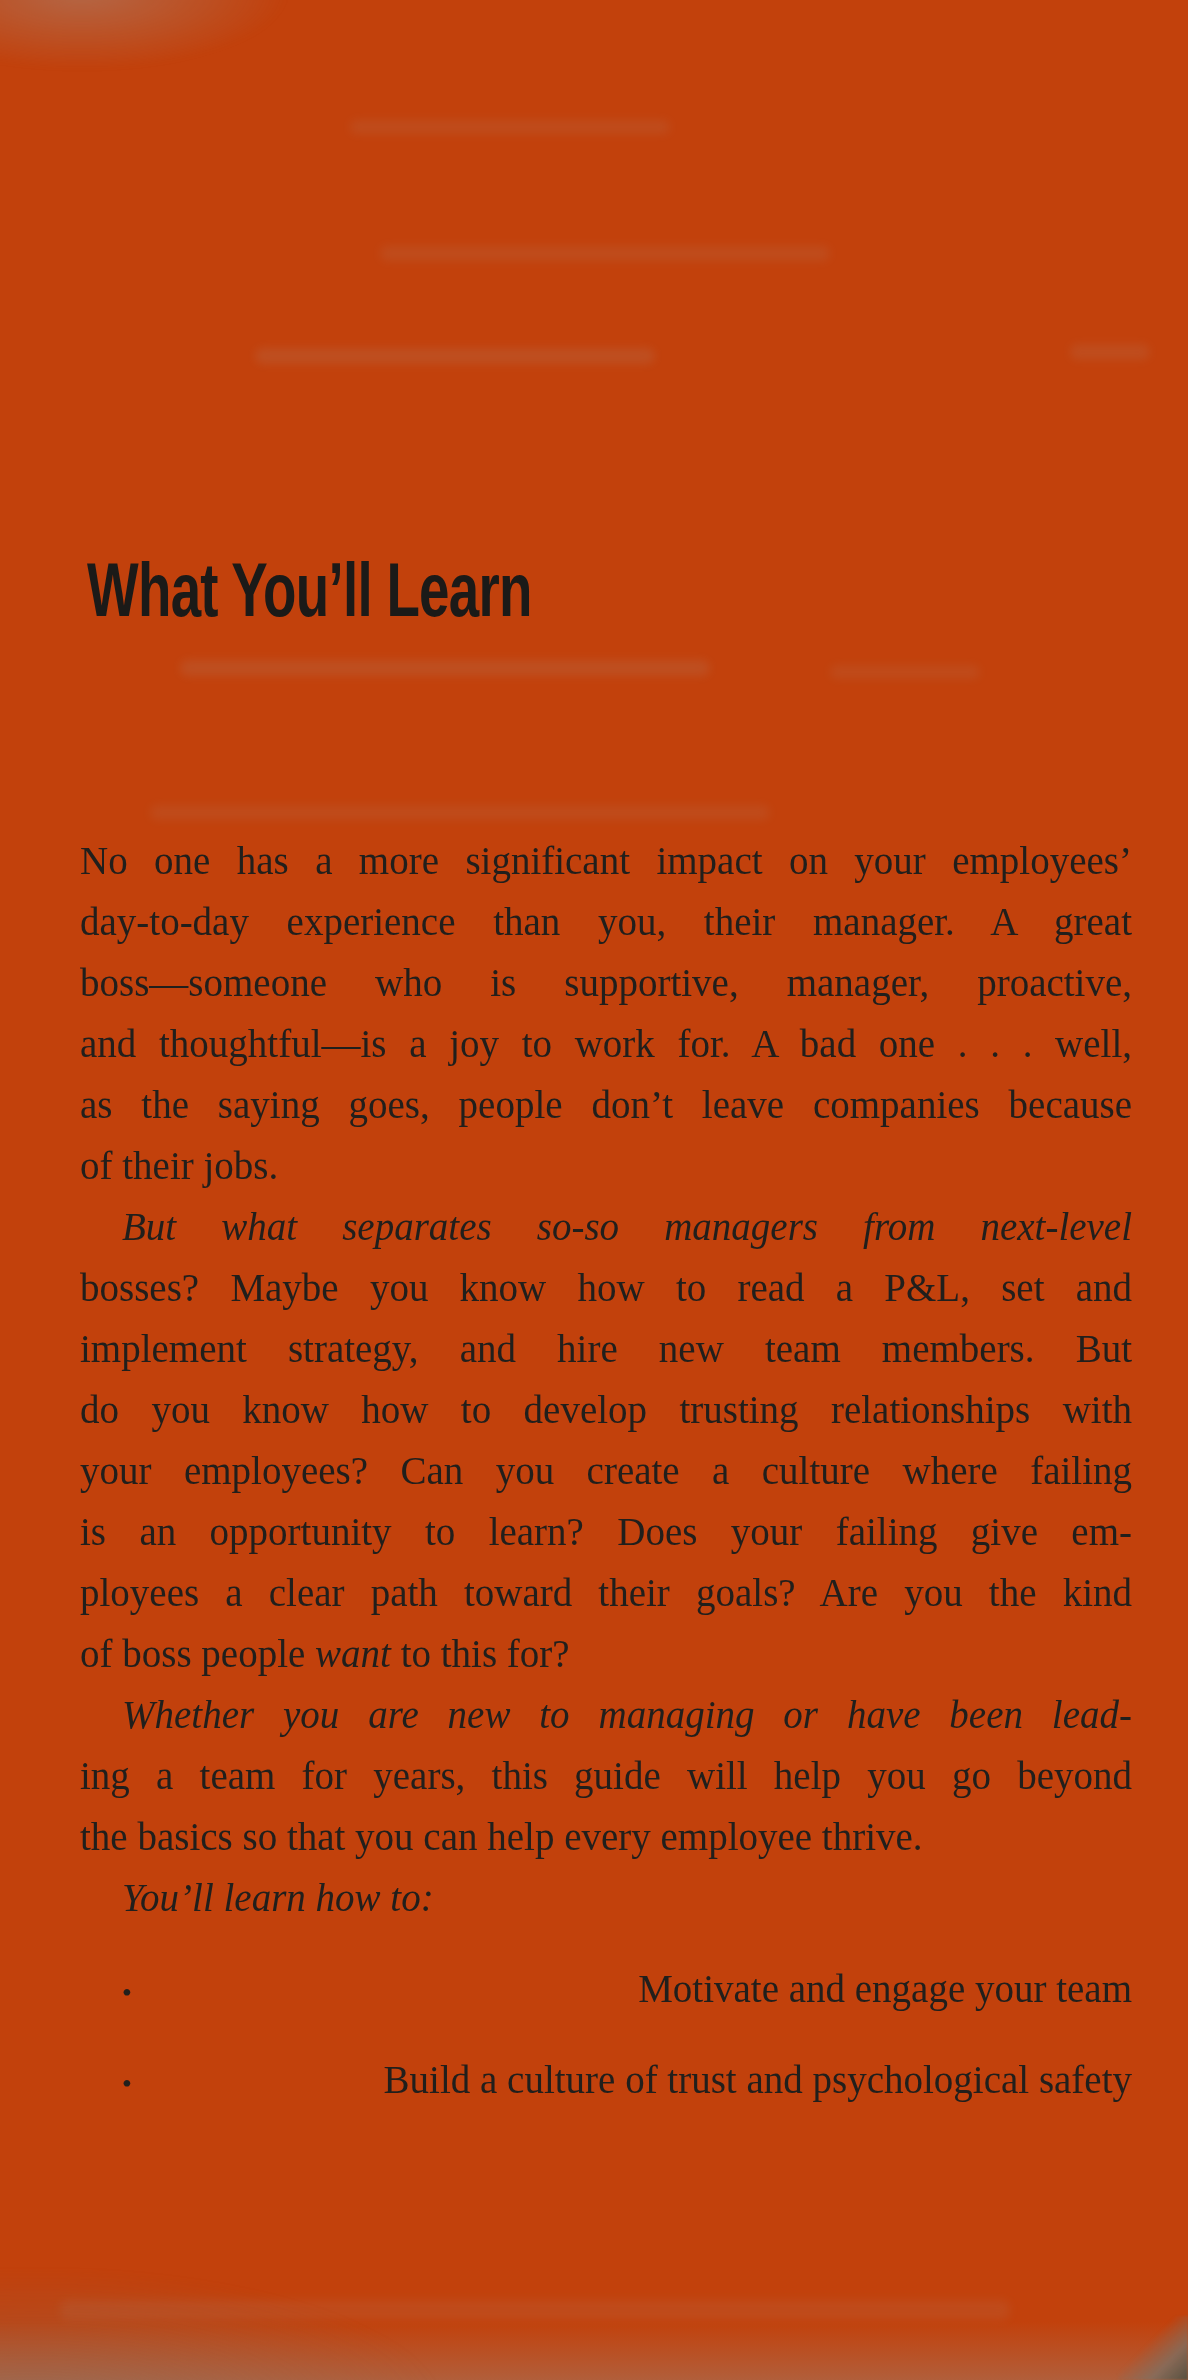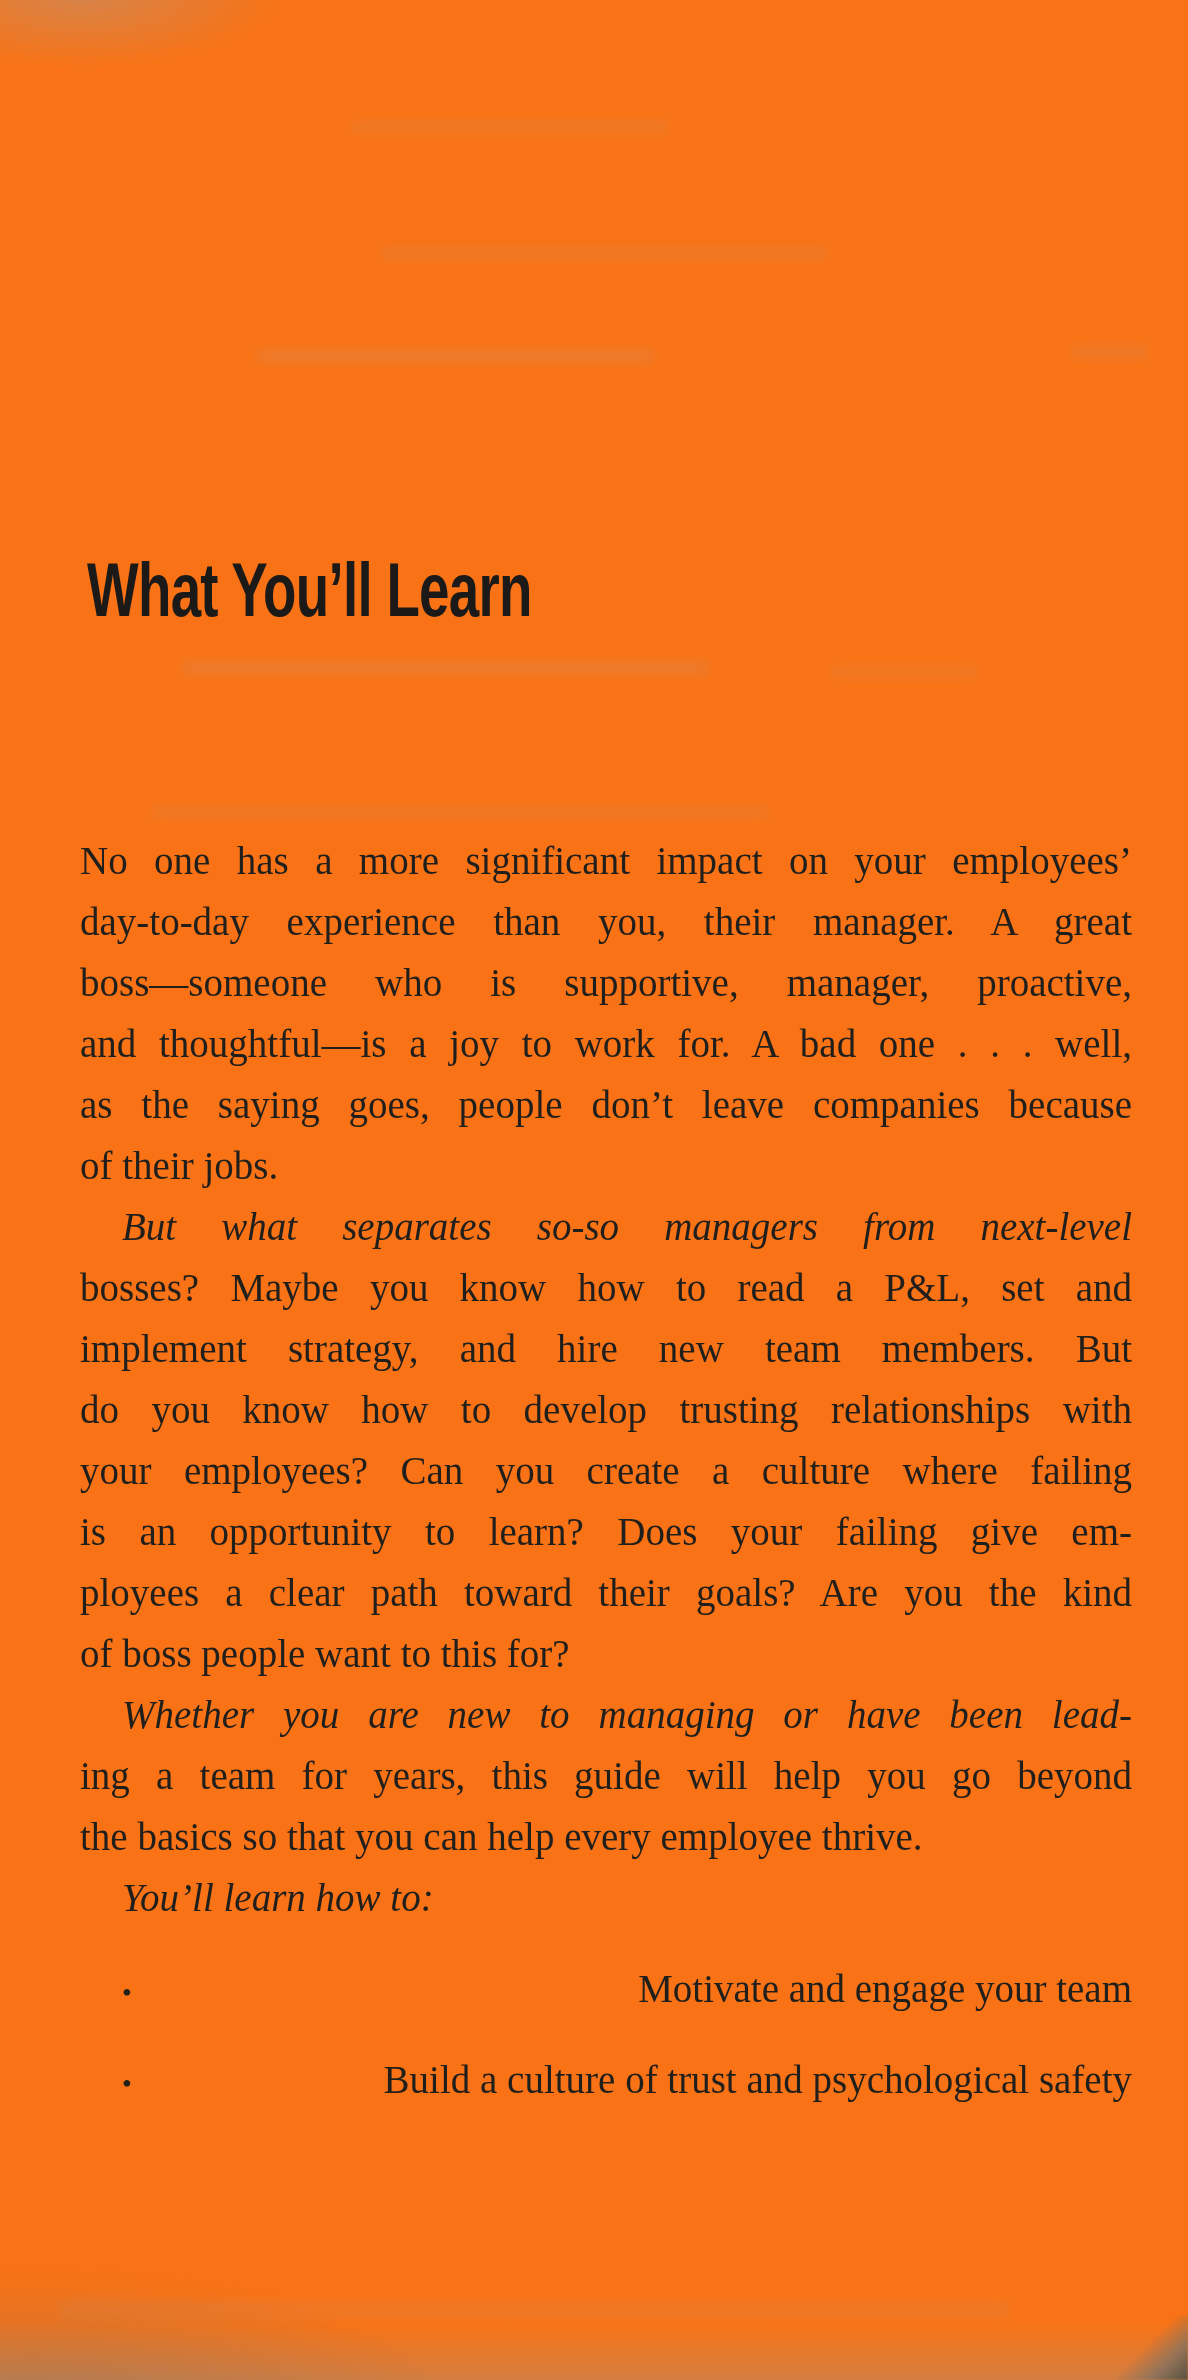--- a/index.html
+++ b/index.html
@@ -4,21 +4,21 @@
 <style>
   html, body {
     margin: 0;
     padding: 0;
     background: #fcfbf9;
   }
   .page {
     position: relative;
     width: 1188px;
     height: 2380px;
-    background: #f97316;
+    background: #c2410c;
     overflow: hidden;
     font-family: "Liberation Serif", serif;
   }
   
   .smudge {
     position: absolute;
     pointer-events: none;
   }
   .smudge-topleft {
     left: -30px; top: -25px; width: 320px; height: 95px;
@@ -87,21 +87,21 @@
     color: #211f1c;
   }
   .para { margin: 0; }
   .line { white-space: normal; }
   .line.j {
     text-align: justify;
     text-align-last: justify;
     text-justify: inter-word;
   }
   .line.ind { text-indent: 42px; font-style: italic; }
-  .it { }
+  .it { font-style: italic; }
   
   .bullets {
     list-style: none;
     margin: 30px 0 0 0;
     padding: 0 0 0 42px;
   }
   .bullet {
     display: flex;
     align-items: baseline;
     margin-top: 26px;

